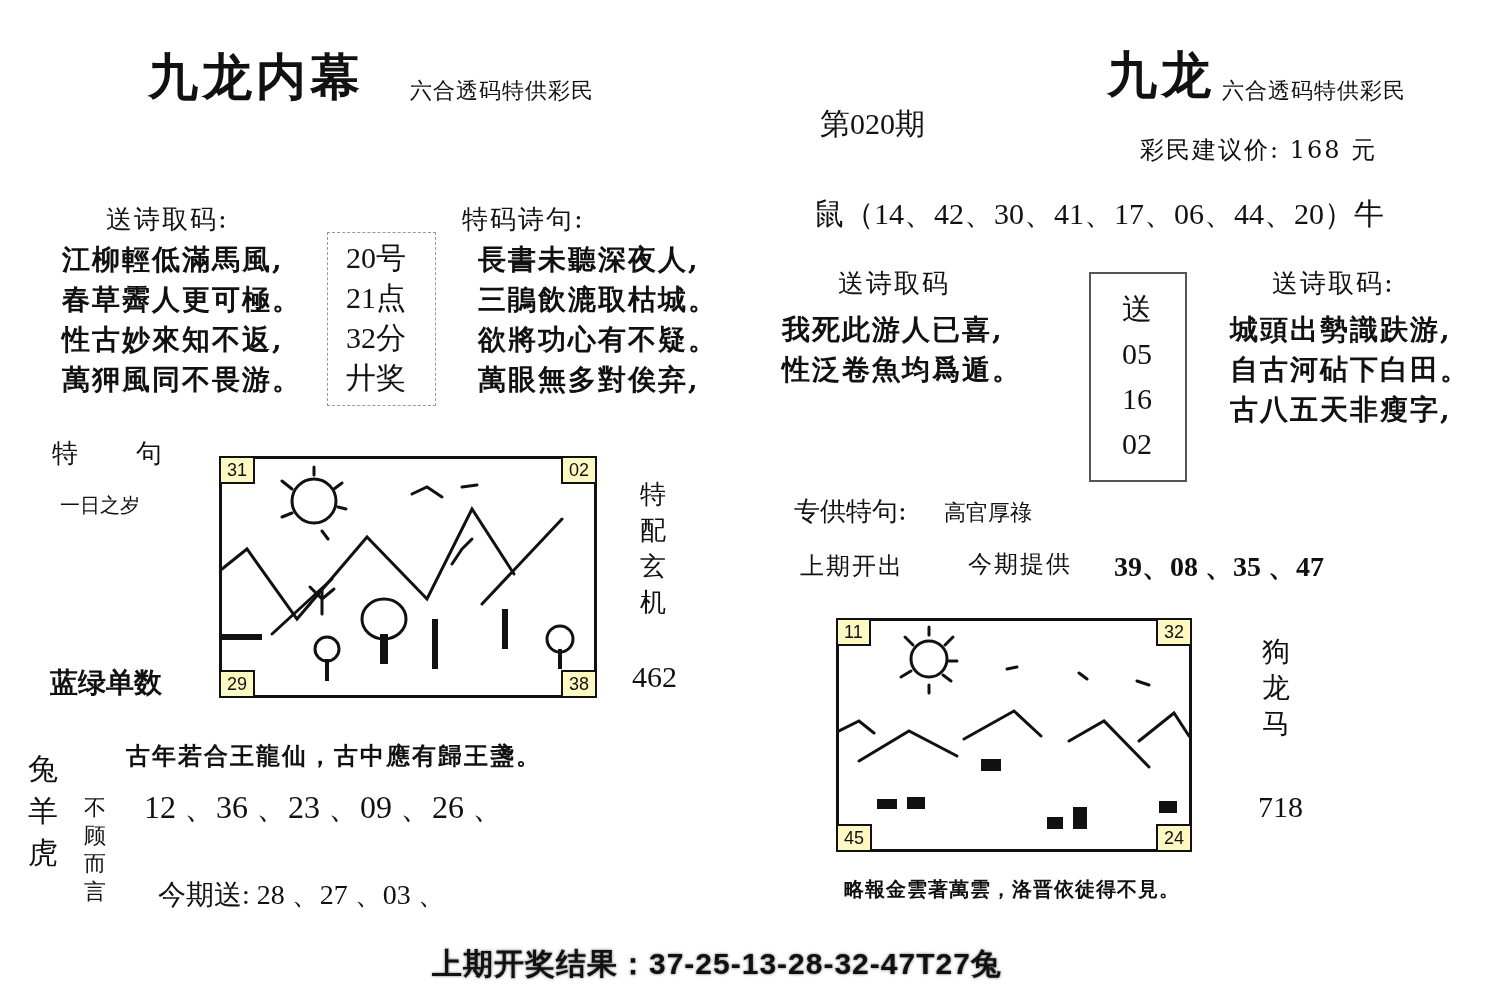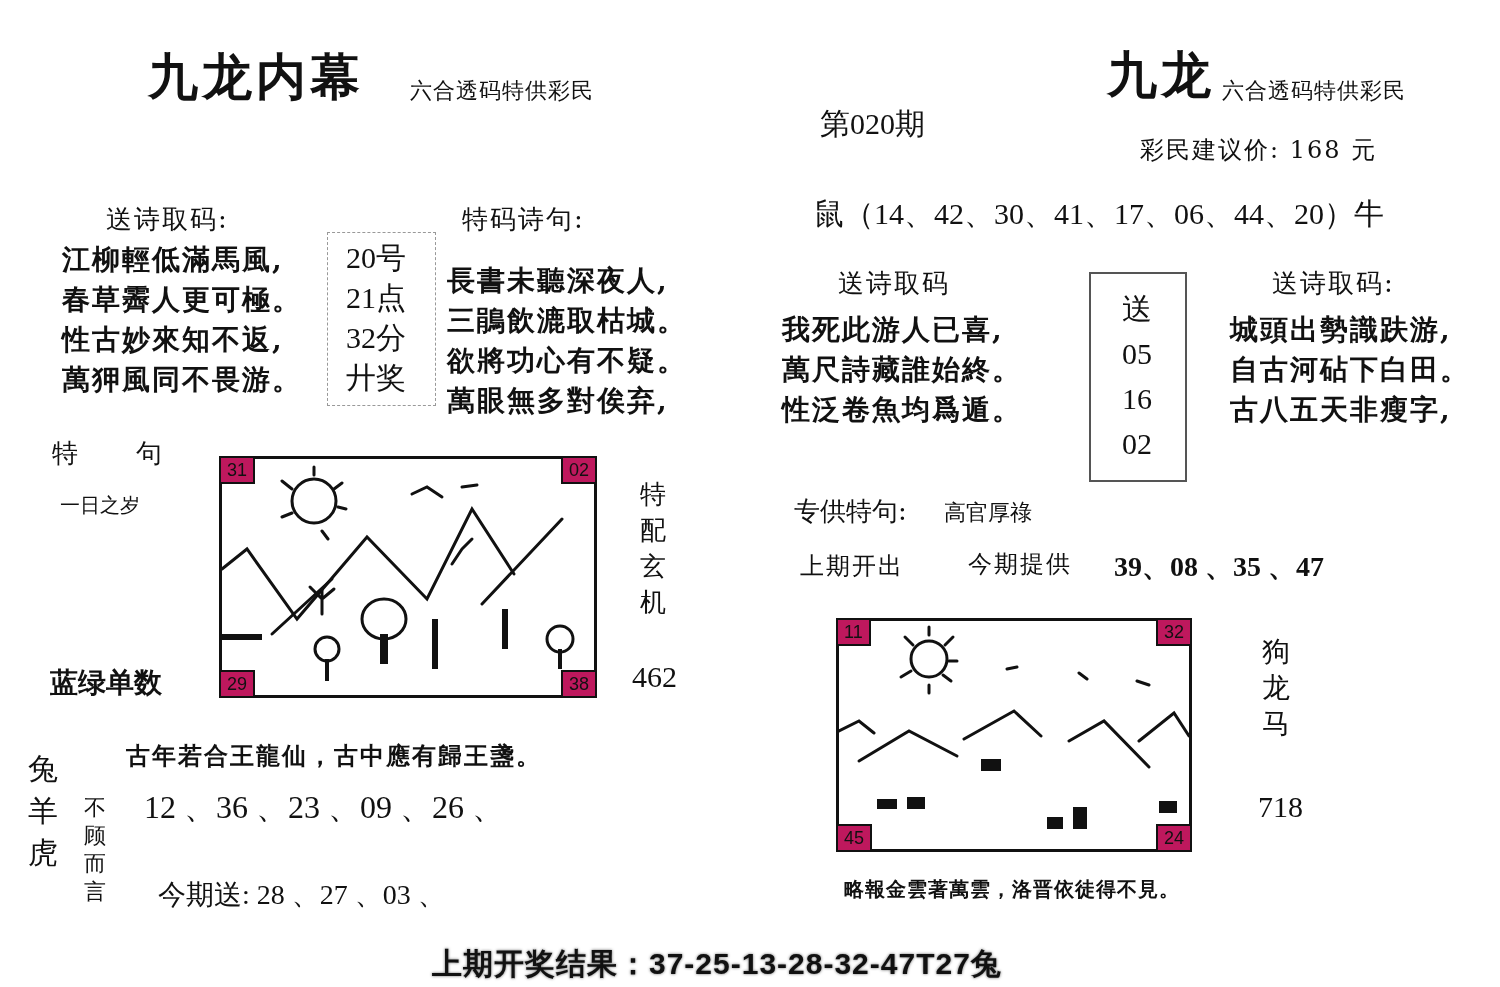--- a/index.html
+++ b/index.html
@@ -8,21 +8,21 @@
     .title-big { font-size: 50px; font-weight: bold; letter-spacing: 4px; }
     .subtitle { font-size: 22px; letter-spacing: 1px; }
     .label-med { font-size: 26px; letter-spacing: 2px; }
     .poem { font-size: 28px; font-weight: bold; line-height: 40px; letter-spacing: 2px; }
     .poem div { height: 40px; }
     .num { font-family: "Liberation Serif", serif; }
     .box { position: absolute; border: 2px solid #555; }
     .box-dashed { position: absolute; border: 1px dashed #999; }
     .vert { display: flex; flex-direction: column; align-items: center; }
     .pic { position: absolute; border: 3px solid #111; background: #fff; }
-    .corner { position: absolute; border: 2px solid #111; background: #be185d; font-family: "Liberation Sans", sans-serif; font-size: 18px; padding: 0 6px; line-height: 24px; }
+    .corner { position: absolute; border: 2px solid #111; background: #fef9c3; font-family: "Liberation Sans", sans-serif; font-size: 18px; padding: 0 6px; line-height: 24px; }
     .bottom-bar { font-family: "Liberation Sans", sans-serif; font-weight: bold; font-size: 30px; letter-spacing: 1px; text-shadow: 0 0 3px #666; }
   </style>
 </head>
 <body>
 
 <div class="abs title-big" style="left:148px; top:44px;">九龙内幕</div>
 <div class="abs subtitle" style="left:410px; top:76px;">六合透码特供彩民</div>
 
 <div class="abs label-med" style="left:106px; top:202px;">送诗取码:</div>
 <div class="abs poem" style="left:62px; top:240px;">
@@ -34,21 +34,21 @@
 
 <div class="box-dashed" style="left:327px; top:232px; width:107px; height:172px;"></div>
 <div class="abs num" style="left:346px; top:238px; font-size:30px; line-height:40px;">
   <div>20号</div>
   <div>21点</div>
   <div>32分</div>
   <div>廾奖</div>
 </div>
 
 <div class="abs label-med" style="left:462px; top:202px;">特码诗句:</div>
-<div class="abs poem" style="left:447px; top:240px;margin-top:21px;">
+<div class="abs poem" style="left:478px; top:240px;">
   <div>長書未聽深夜人,</div>
   <div>三鵑飲漉取枯城。</div>
   <div>欲將功心有不疑。</div>
   <div>萬眼無多對俟弃,</div>
 </div>
 
 <div class="abs label-med" style="left:52px; top:436px;">特　　句</div>
 <div class="abs" style="left:60px; top:492px; font-size:20px;">一日之岁</div>
 <div class="abs" style="left:50px; top:664px; font-size:28px; font-weight:bold;">蓝绿单数</div>
 
@@ -107,21 +107,20 @@
 
 <div class="abs title-big" style="left:1090px; top:42px;margin-left:17px;">九龙</div>
 <div class="abs subtitle" style="left:1222px; top:76px;">六合透码特供彩民</div>
 <div class="abs num" style="left:820px; top:104px; font-size:30px;">第020期</div>
 <div class="abs" style="left:1140px; top:134px; font-size:24px; letter-spacing:2px;">彩民建议价: 168 元</div>
 <div class="abs num" style="left:814px; top:194px; font-size:30px;">鼠（14、42、30、41、17、06、44、20）牛</div>
 
 <div class="abs label-med" style="left:838px; top:266px;">送诗取码</div>
 <div class="abs poem" style="left:782px; top:310px;">
   <div>我死此游人已喜,</div>
-  <div>萬尺詩藏誰始終。</div>
   <div>性泛卷魚均爲遁。</div>
 </div>
 
 <div class="box" style="left:1089px; top:272px; width:94px; height:206px;"></div>
 <div class="abs vert num" style="left:1089px; top:286px; width:96px; font-size:30px; line-height:45px;">
   <div>送</div>
   <div>05</div>
   <div>16</div>
   <div>02</div>
 </div>

